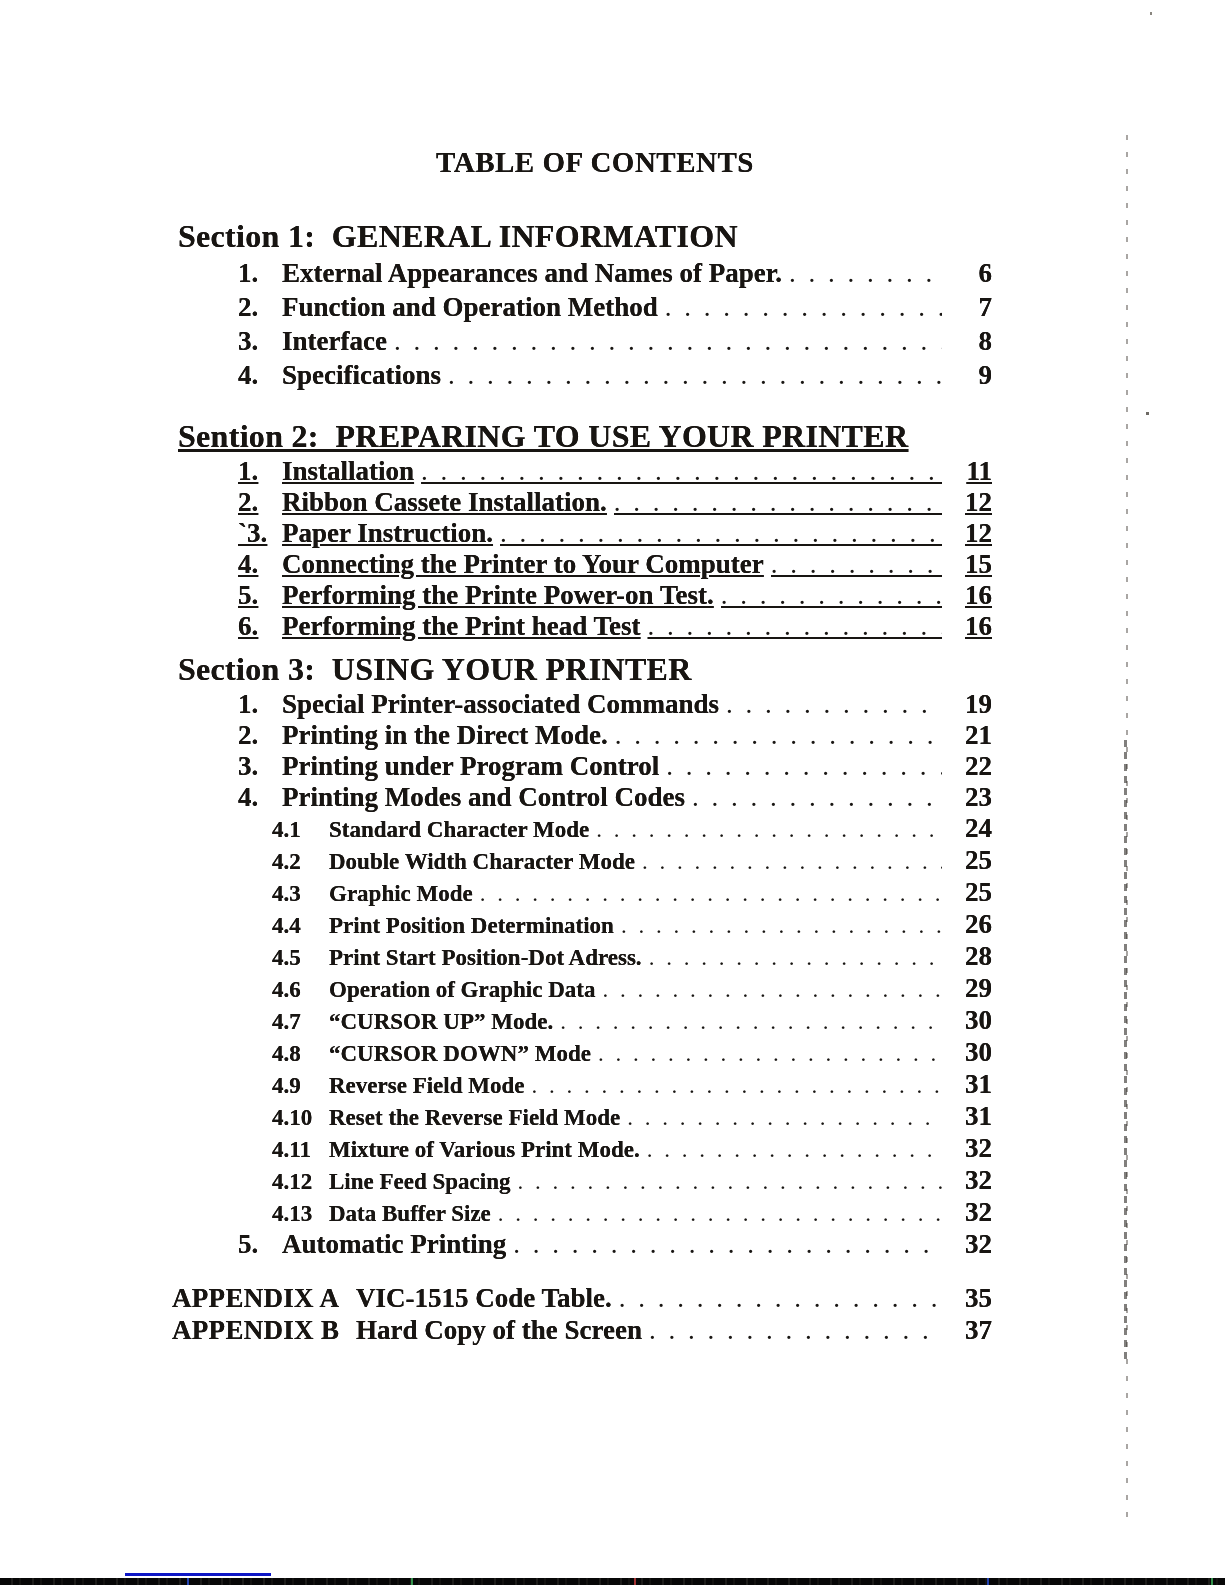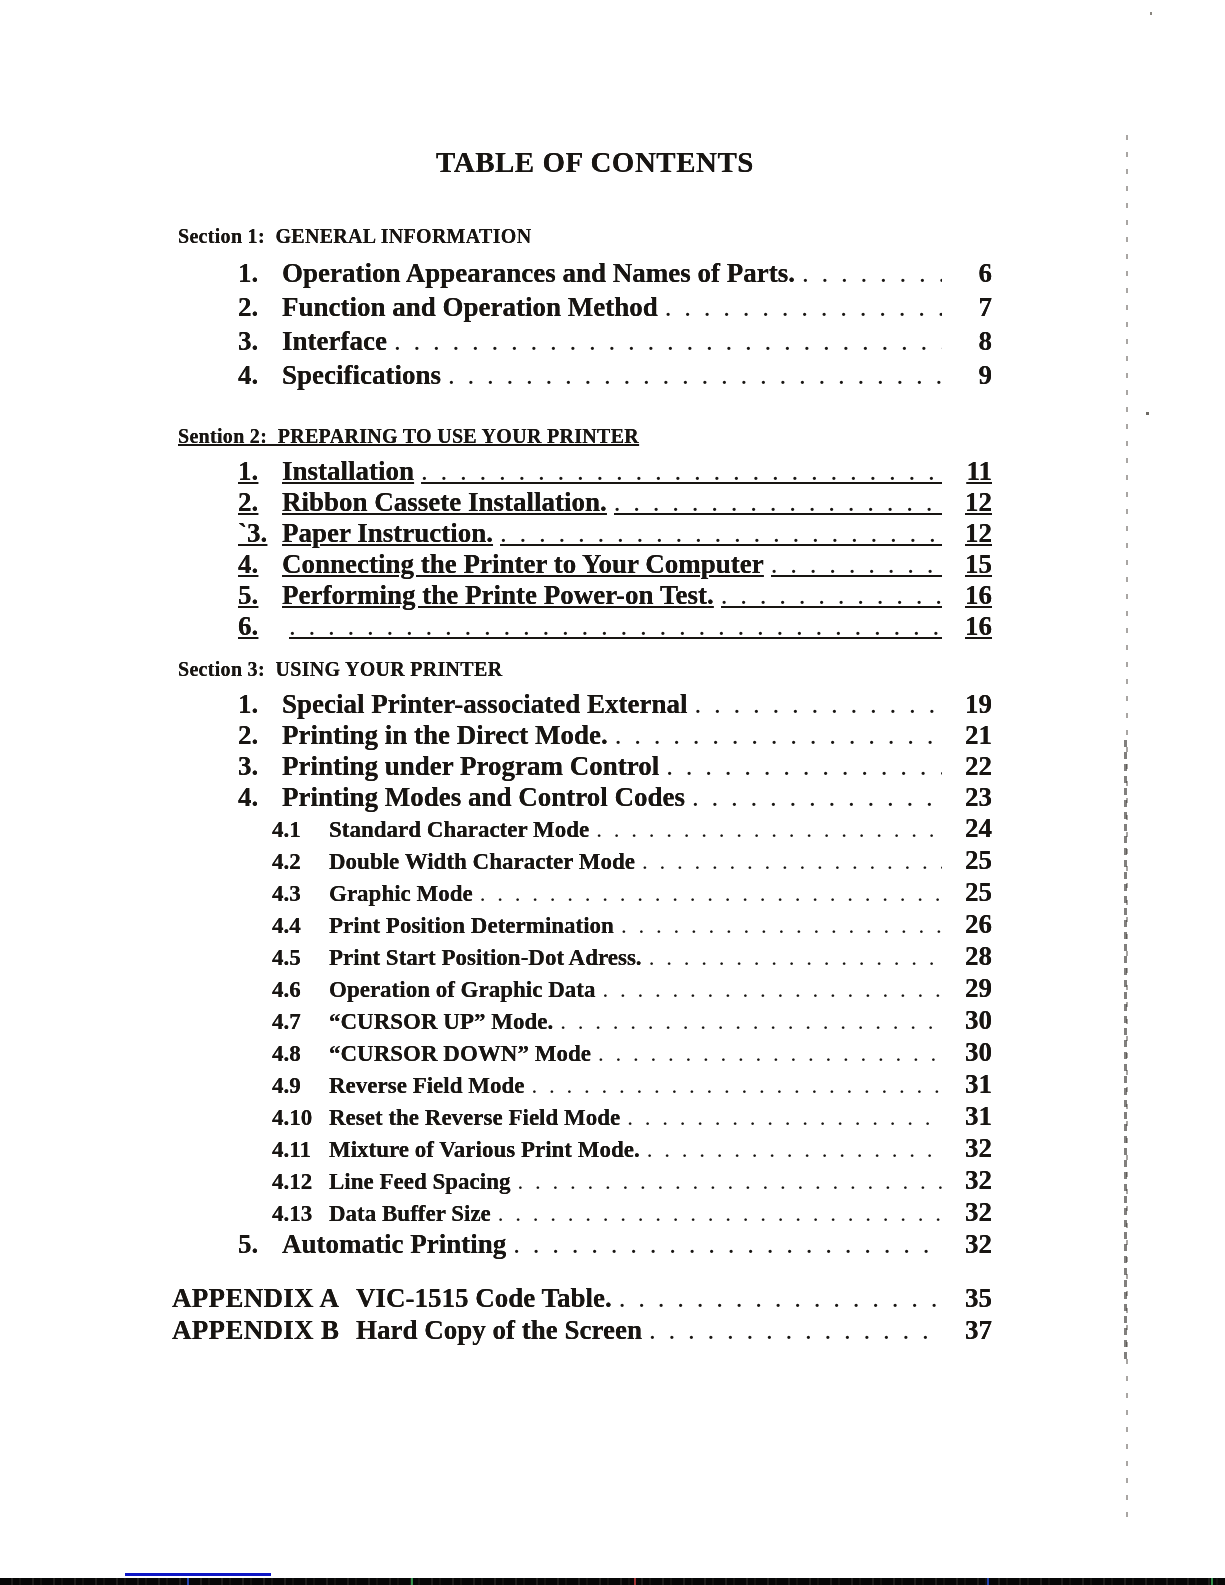--- a/index.html
+++ b/index.html
@@ -18,21 +18,21 @@
 
   .content{position:absolute;left:170px;top:0;width:830px;}
 
   .toc-section{position:absolute;left:0;width:830px;}
   .sec-1{top:216px;}
   .sec-2{top:416px;text-decoration:underline;}
   .sec-3{top:649px;}
   .sec-4{top:1282px;}
 
   .section-heading{
-    margin:0 0 0 8px;font-size:20px;font-weight:700;line-height:40px;
+    margin:0 0 0 8px;font-size:32px;font-weight:700;line-height:40px;
     white-space:pre;letter-spacing:0.3px;text-shadow:0 0 0.5px currentColor;
   }
 
   .row{display:flex;align-items:baseline;font-size:27px;font-weight:700;
        text-shadow:0 0 0.4px currentColor;}
   .sec-1 .row{line-height:34px;}
   .sec-2 .row{line-height:31px;}
   .sec-3 .row{line-height:31px;}
   .sec-4 .row{line-height:32px;}
 
@@ -83,21 +83,21 @@
 <body>
 
 <div class="page">
   <h1 class="title">TABLE OF CONTENTS</h1>
   <div class="content" id="sections">
       <section class="toc-section sec-1">
     <h2 class="section-heading">Section 1:  GENERAL INFORMATION</h2>
     <div class="rows">
           <div class="row">
     <span class="num">1.</span>
-    <span class="label">Operation Appearances and Names of Parts.</span>
+    <span class="label">External Appearances and Names of Paper.</span>
     <span class="dots" aria-hidden="true">. . . . . . . . . . . . . . . . . . . . . . . . . . . . . . . . . . . . . . . . . . . . . . . . . . . . . . . . . . . . . . . . . . . . . . . . . . . . . . . . . . . . . . . . . . </span>
     <span class="pagenum">6</span>
   </div>
           <div class="row">
     <span class="num">2.</span>
     <span class="label">Function and Operation Method</span>
     <span class="dots" aria-hidden="true">. . . . . . . . . . . . . . . . . . . . . . . . . . . . . . . . . . . . . . . . . . . . . . . . . . . . . . . . . . . . . . . . . . . . . . . . . . . . . . . . . . . . . . . . . . </span>
     <span class="pagenum">7</span>
   </div>
           <div class="row">
@@ -142,31 +142,32 @@
     <span class="pagenum">15</span>
   </div>
           <div class="row">
     <span class="num">5.</span>
     <span class="label">Performing the Printe Power-on Test.</span>
     <span class="dots" aria-hidden="true">. . . . . . . . . . . . . . . . . . . . . . . . . . . . . . . . . . . . . . . . . . . . . . . . . . . . . . . . . . . . . . . . . . . . . . . . . . . . . . . . . . . . . . . . . . </span>
     <span class="pagenum">16</span>
   </div>
           <div class="row">
     <span class="num">6.</span>
+    <span class="label">Performing the Print head Test</span>
     <span class="dots" aria-hidden="true">. . . . . . . . . . . . . . . . . . . . . . . . . . . . . . . . . . . . . . . . . . . . . . . . . . . . . . . . . . . . . . . . . . . . . . . . . . . . . . . . . . . . . . . . . . </span>
     <span class="pagenum">16</span>
   </div>
         </div>
   </section>
       <section class="toc-section sec-3">
     <h2 class="section-heading">Section 3:  USING YOUR PRINTER</h2>
     <div class="rows">
           <div class="row">
     <span class="num">1.</span>
-    <span class="label">Special Printer-associated External</span>
+    <span class="label">Special Printer-associated Commands</span>
     <span class="dots" aria-hidden="true">. . . . . . . . . . . . . . . . . . . . . . . . . . . . . . . . . . . . . . . . . . . . . . . . . . . . . . . . . . . . . . . . . . . . . . . . . . . . . . . . . . . . . . . . . . </span>
     <span class="pagenum">19</span>
   </div>
           <div class="row">
     <span class="num">2.</span>
     <span class="label">Printing in the Direct Mode.</span>
     <span class="dots" aria-hidden="true">. . . . . . . . . . . . . . . . . . . . . . . . . . . . . . . . . . . . . . . . . . . . . . . . . . . . . . . . . . . . . . . . . . . . . . . . . . . . . . . . . . . . . . . . . . </span>
     <span class="pagenum">21</span>
   </div>
           <div class="row">

